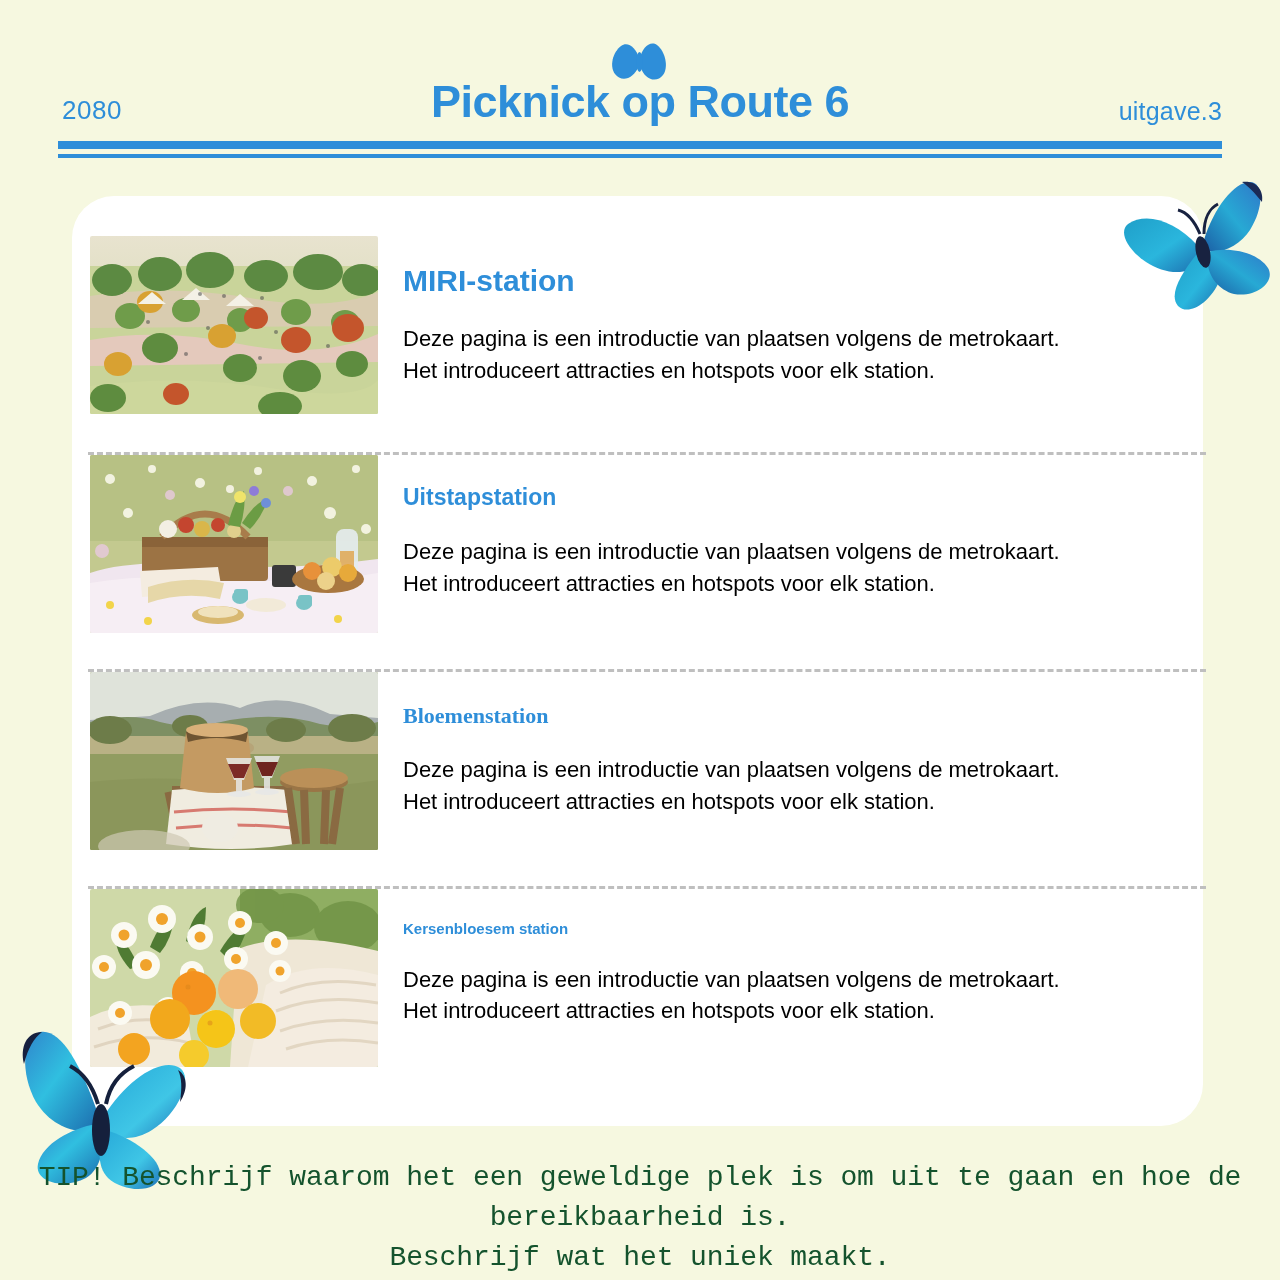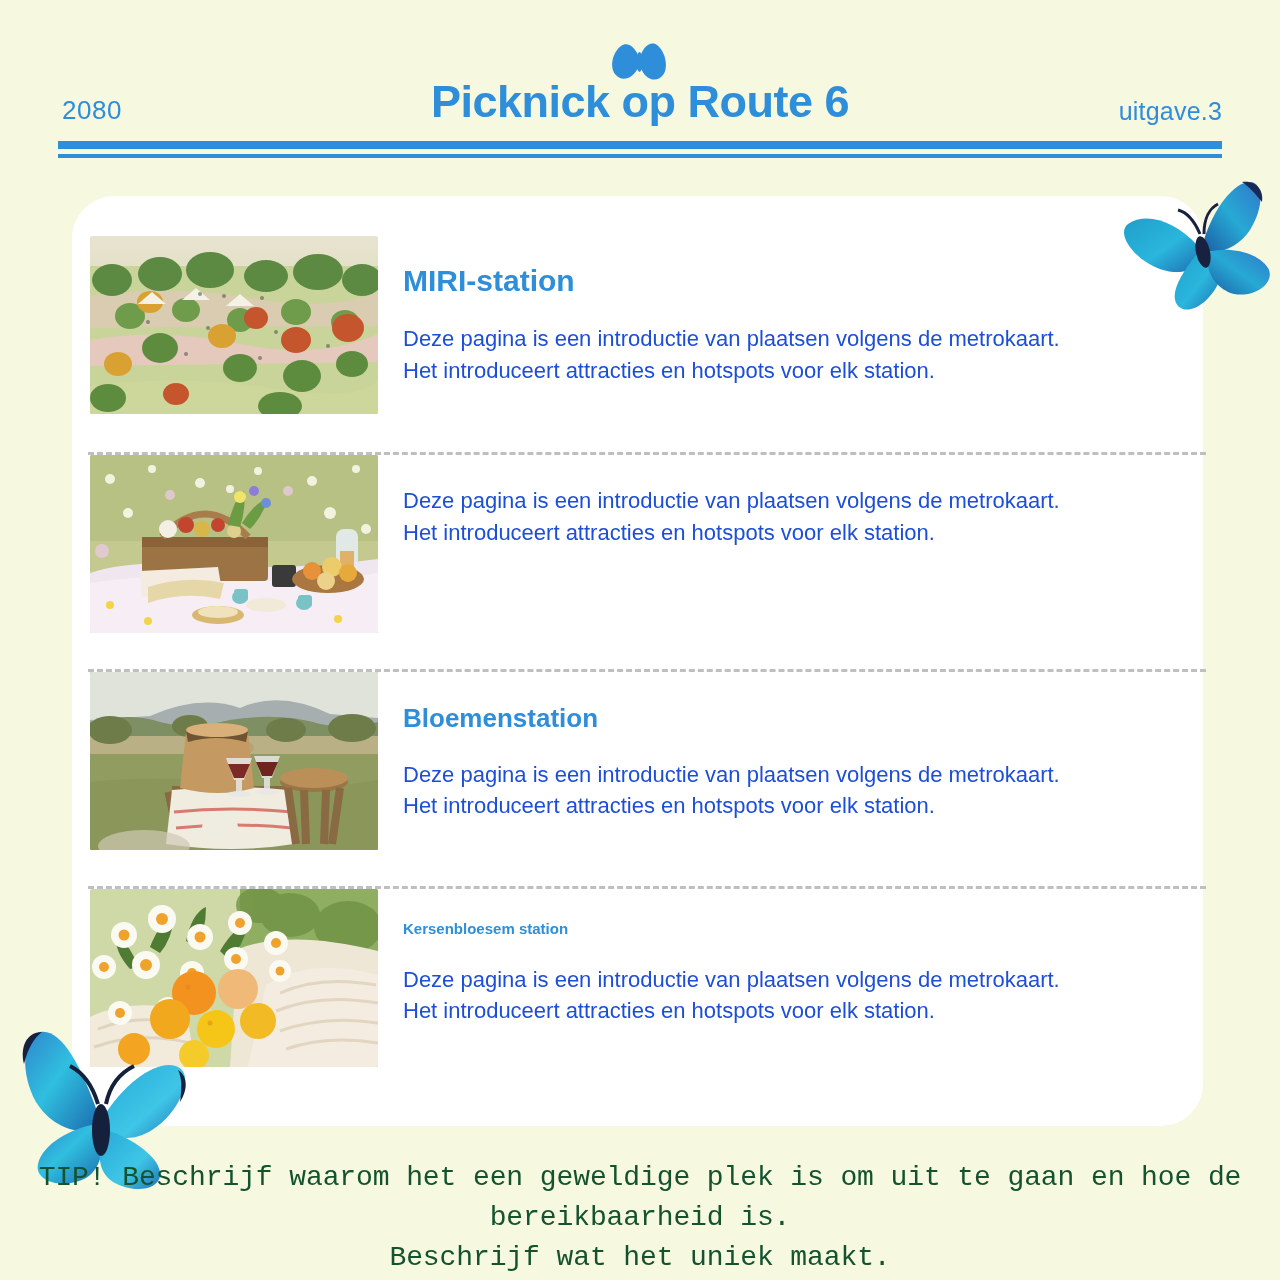--- a/index.html
+++ b/index.html
@@ -134,31 +134,31 @@
   }
 
   .row-title {
     color: #2e8ed9;
     font-weight: bold;
     margin-bottom: 26px;
     line-height: 1.1;
   }
 
   .row-desc {
-    color: #1d4ed8;
+    color: #000000;
     line-height: 1.45;
     white-space: pre-line;
   }
 
   
   .r1 .row-title { font-size: 30px; }
   .r1 .row-desc  { font-size: 22px; }
   .r2 .row-title { font-size: 23px; }
   .r2 .row-desc  { font-size: 22px; }
-  .r3 .row-title { font-size: 26px; }
+  .r3 .row-title { font-size: 22px; font-family: Liberation Serif, serif; }
   .r3 .row-desc  { font-size: 22px; }
   .r4 .row-title { font-size: 15px; }
   .r4 .row-desc  { font-size: 22px; }
 
   .r1 { padding-top: 14px; }
   .r1 .row-text { padding-top: 28px; }
   .r2 .row-text { padding-top: 30px; }
   .r3 .row-text { padding-top: 32px; }
   .r4 .row-text { padding-top: 32px; }
 
@@ -350,20 +350,21 @@
           <ellipse cx="128" cy="157" rx="20" ry="6" fill="#f0e2bc"></ellipse>
           <ellipse cx="176" cy="150" rx="20" ry="7" fill="#f2ead8"></ellipse>
           <g fill="#f2d44a">
               <circle cx="20" cy="150" r="4"></circle>
               <circle cx="58" cy="166" r="4"></circle>
               <circle cx="248" cy="164" r="4"></circle>
             </g>
         </svg>
       </div>
       <div class="row-text">
+        <div class="row-title">Uitstapstation</div>
         <div class="row-desc">Deze pagina is een introductie van plaatsen volgens de metrokaart.
  Het introduceert attracties en hotspots voor elk station.</div>
       </div>
     </div>
 
     <div class="row-gap-2"></div>
     <div class="row-divider"></div>
 
     <div class="row r3">
       <div class="thumb">

